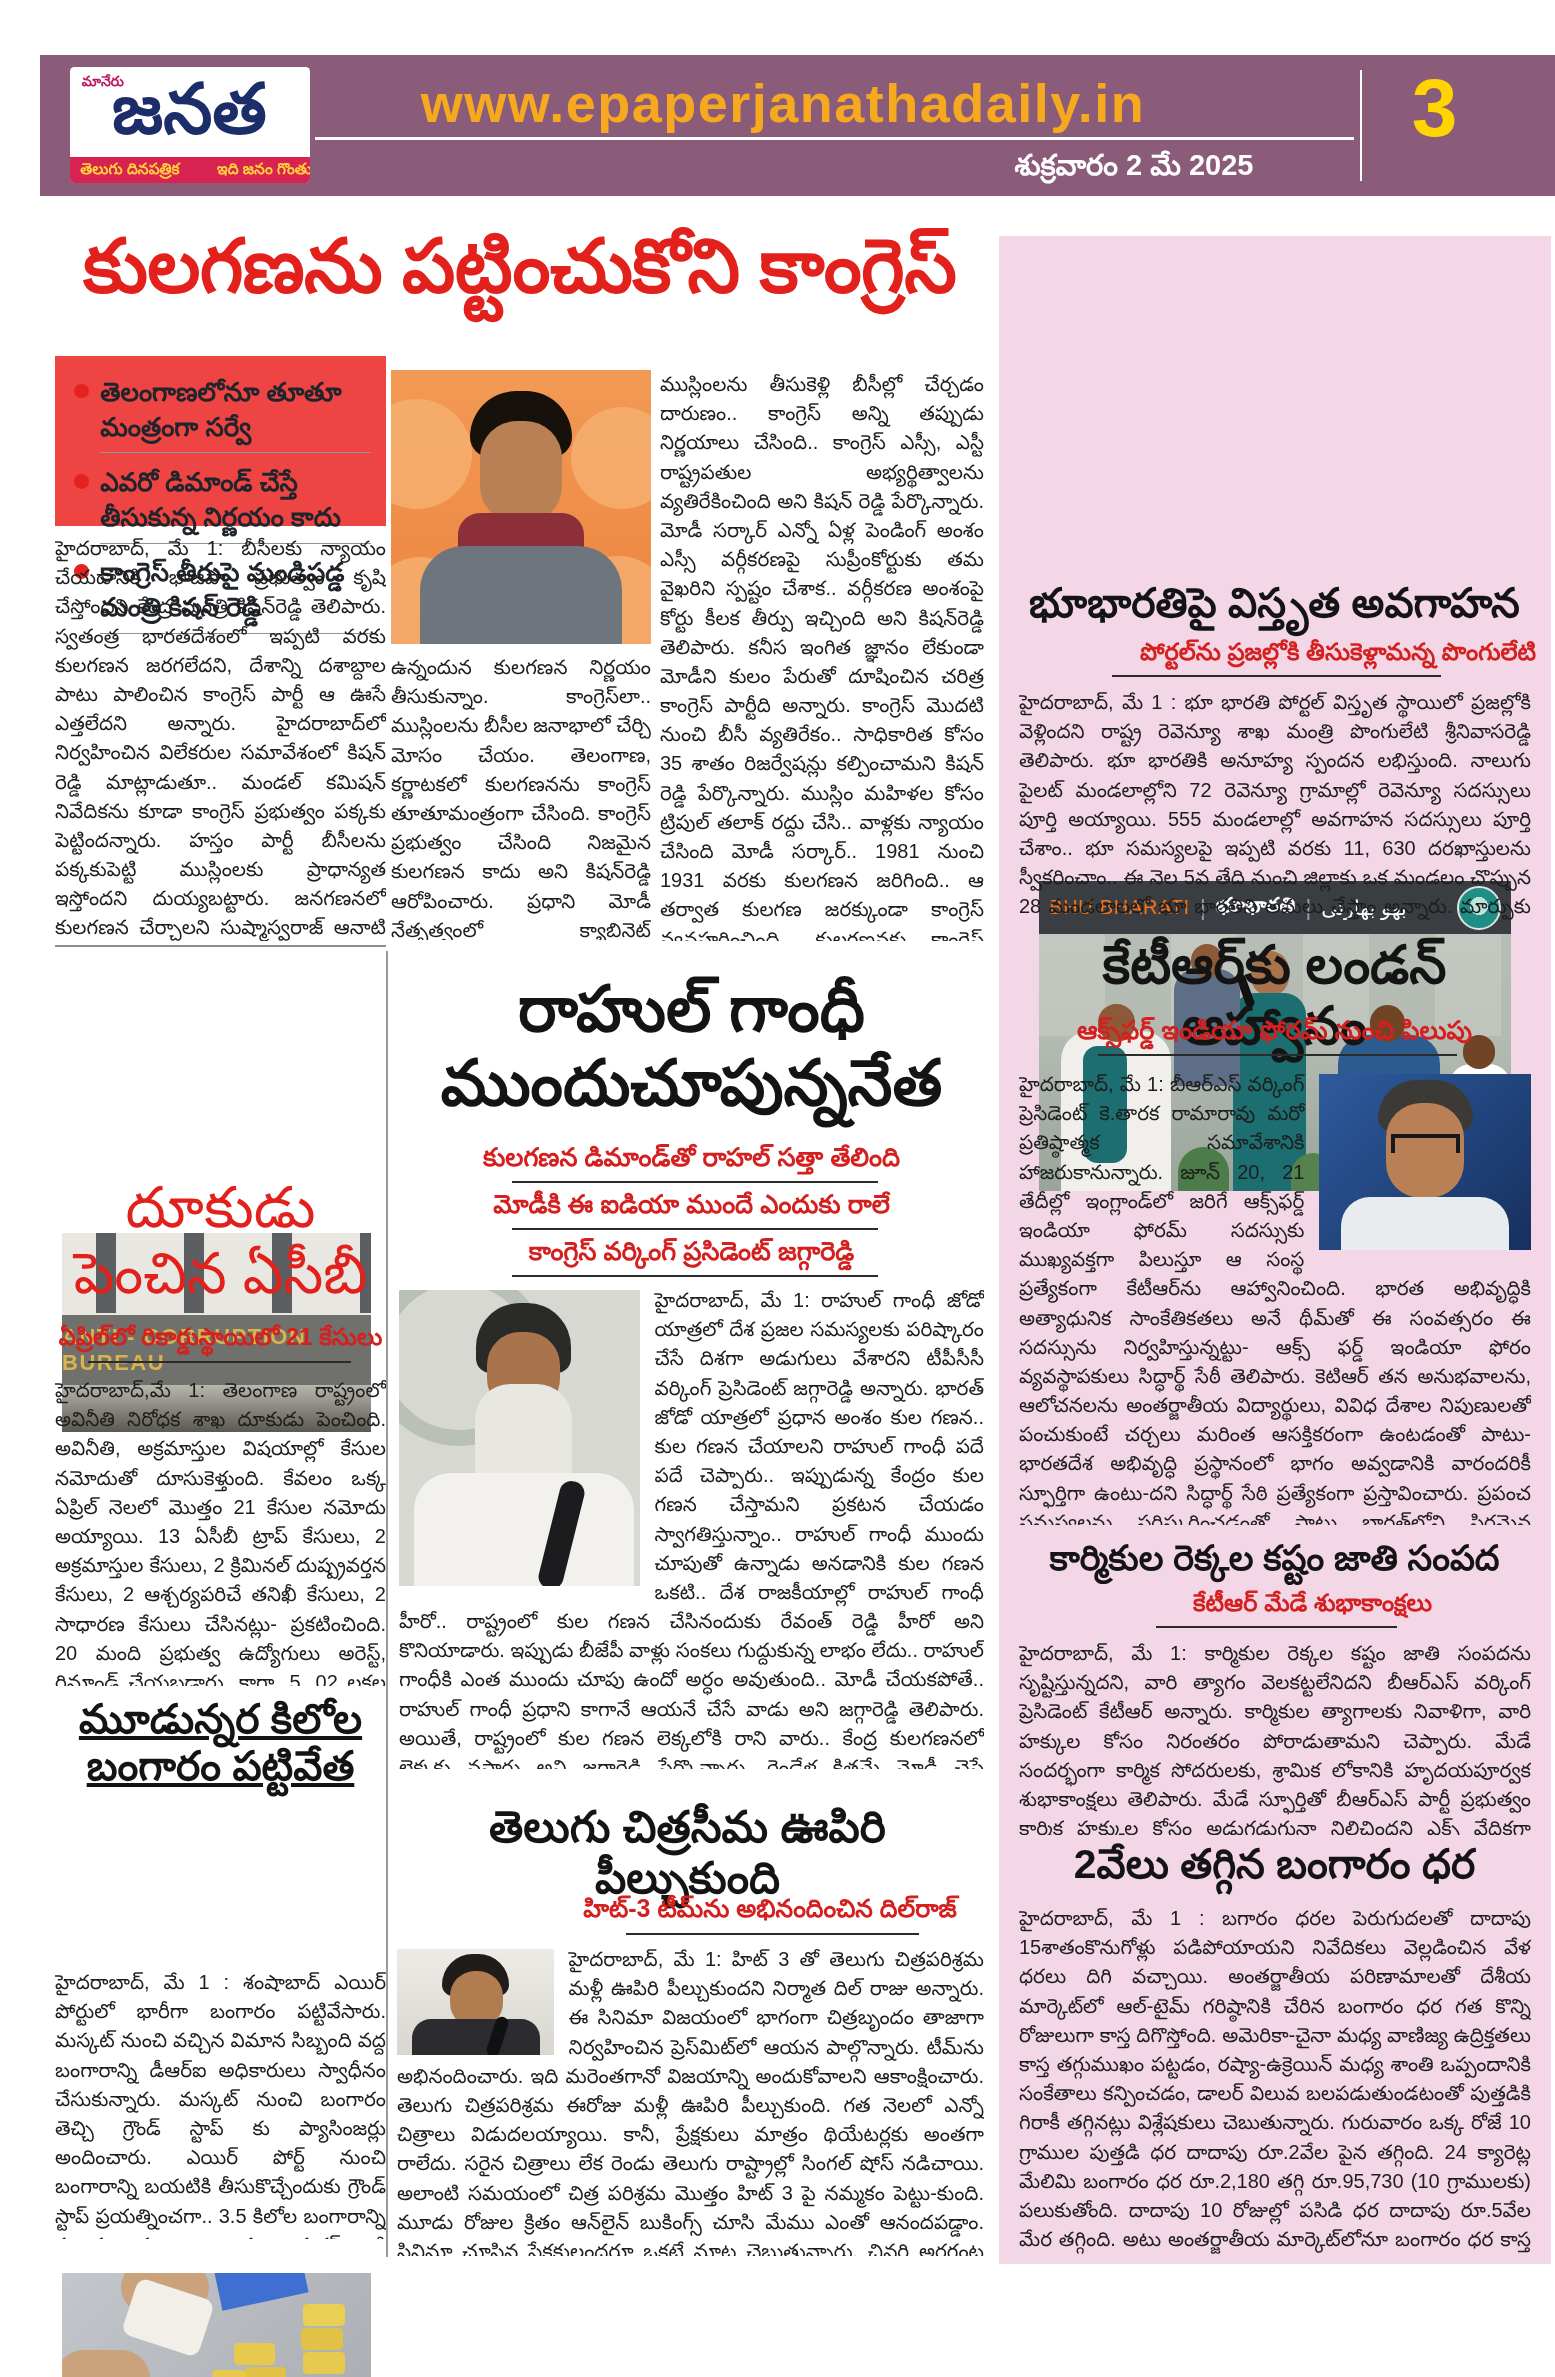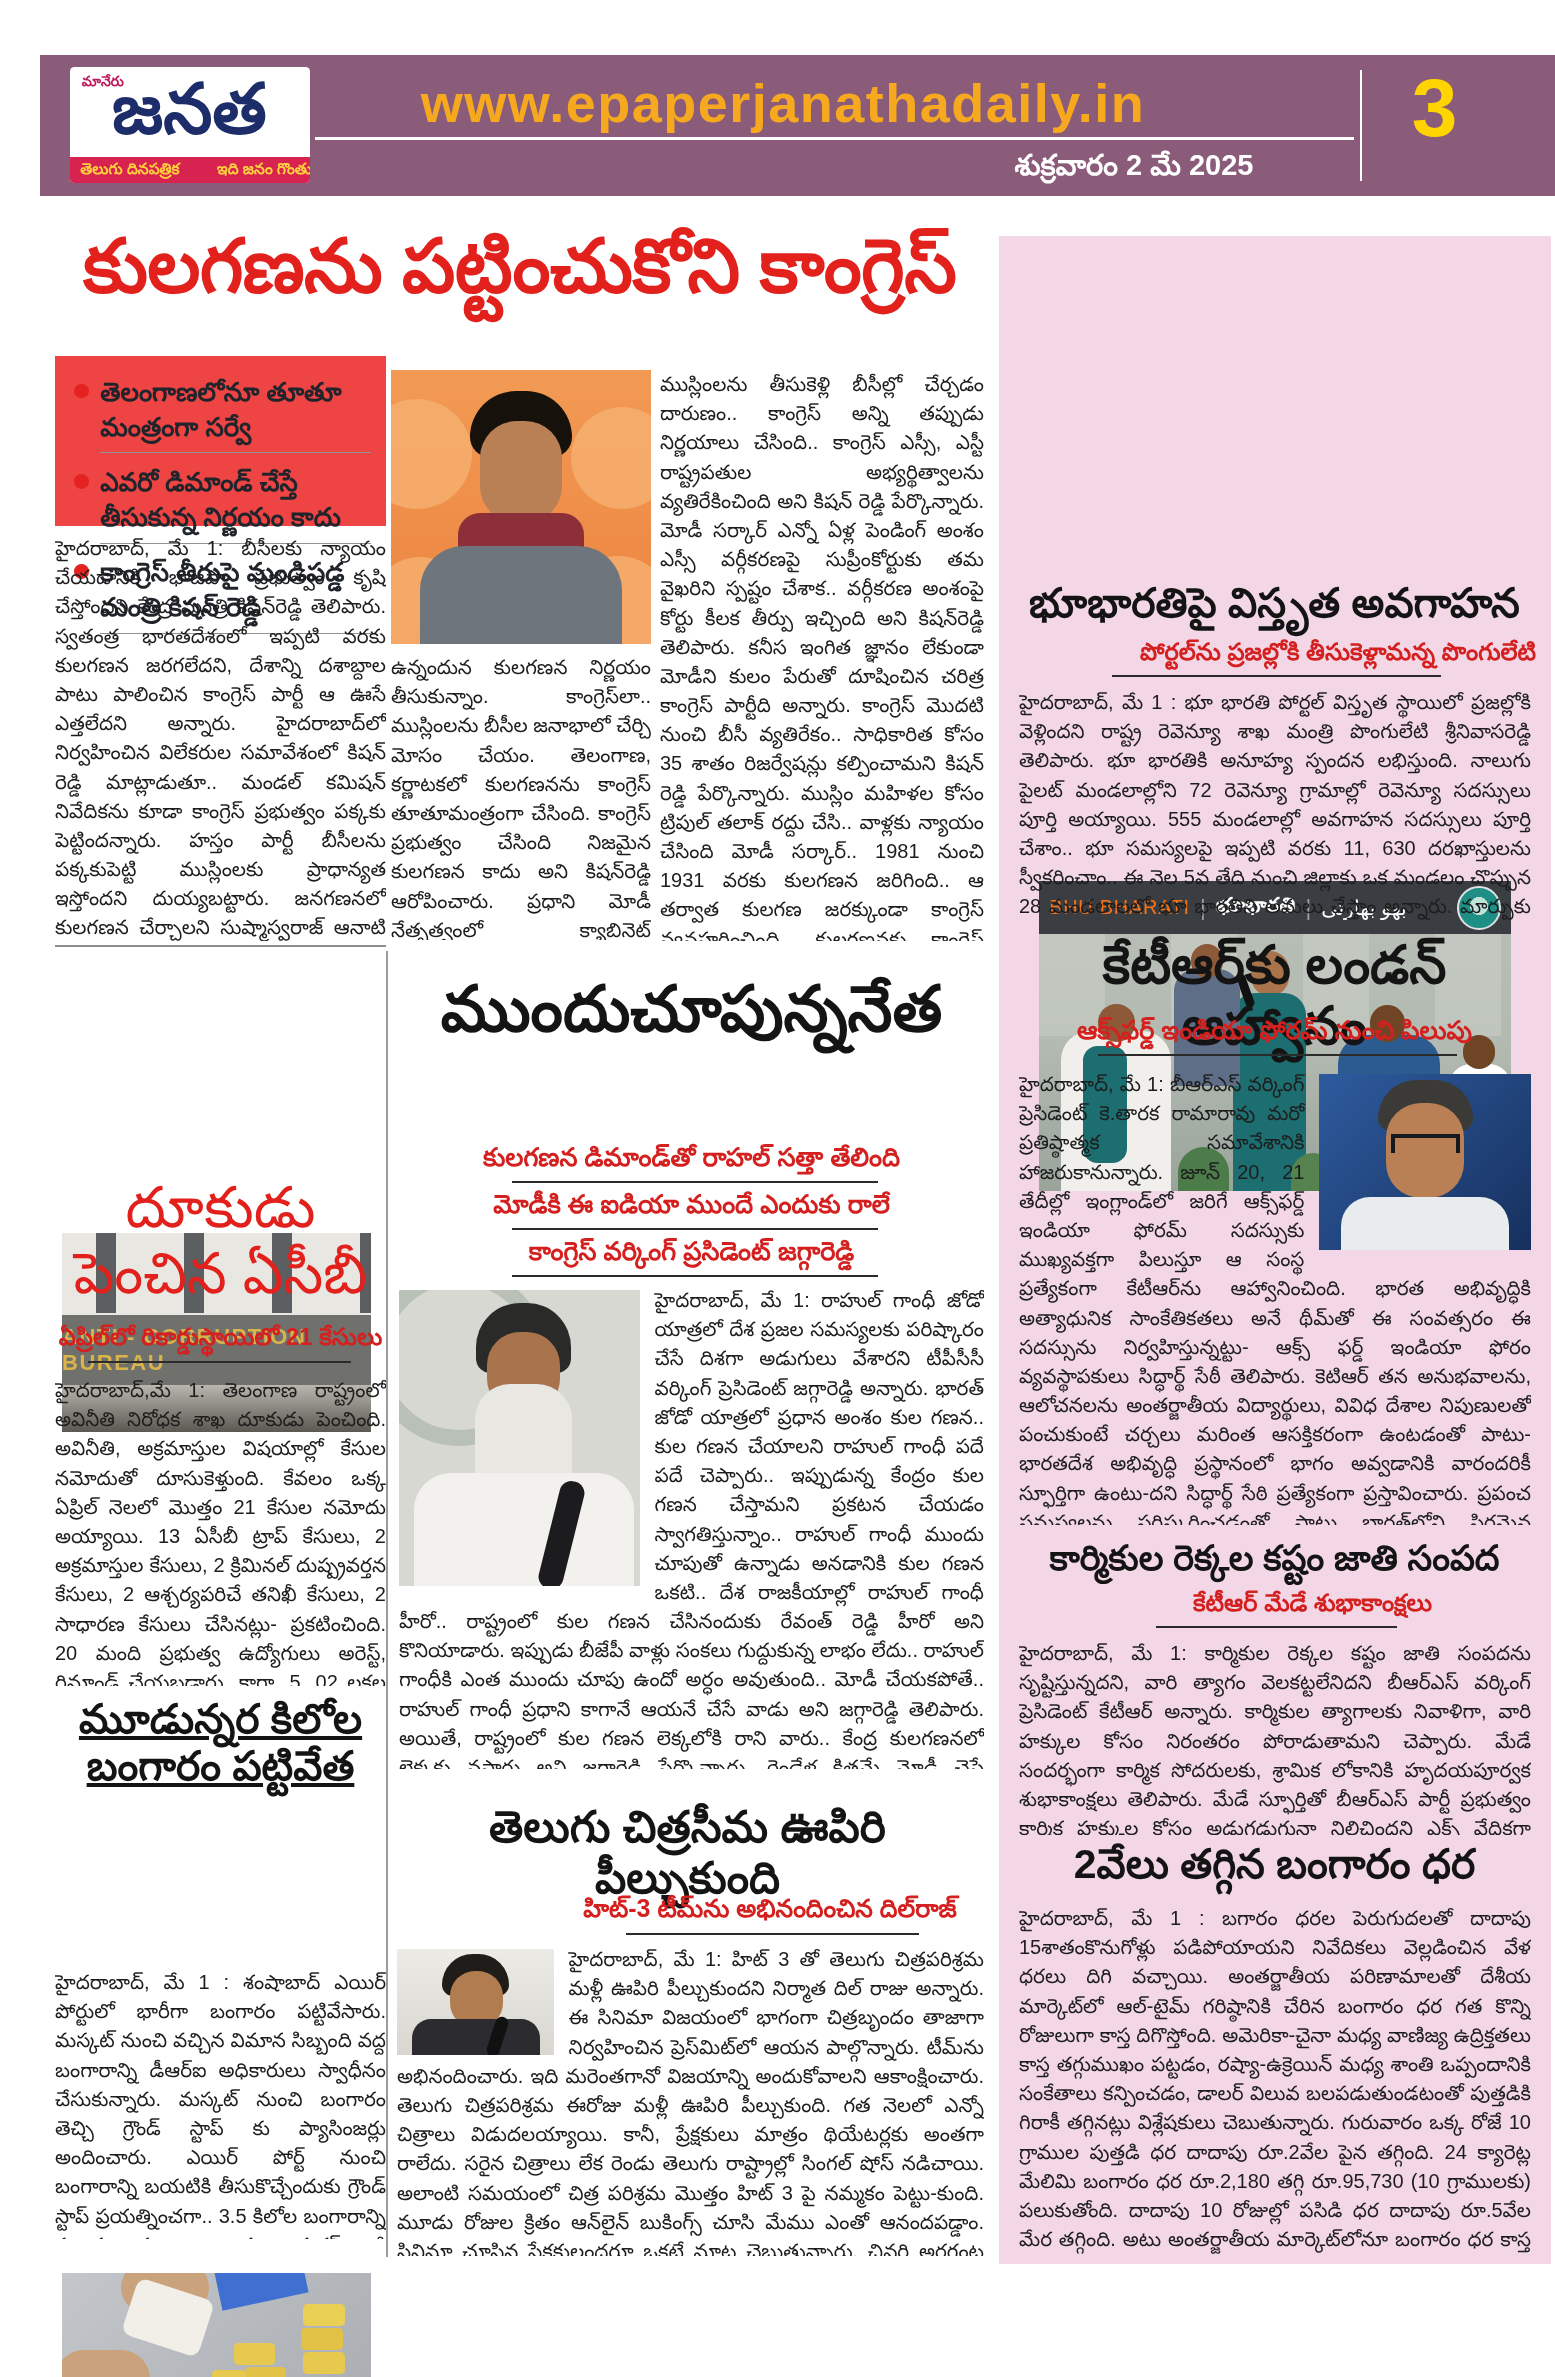--- a/index.html
+++ b/index.html
@@ -122,20 +122,21 @@
     <div class="abs" style="left:183px;top:94px;width:41px;height:22px;border-radius:4.4px;background:#e2c246;"></div>
     <div class="abs" style="left:150px;top:97px;width:34px;height:20.5px;border-radius:4.4px;background:#e6c94e;"></div>
     <div class="abs" style="left:241px;top:31px;width:42px;height:22px;border-radius:4.4px;background:#eacf55;"></div>
     <div class="abs" style="left:239px;top:55px;width:42px;height:22px;border-radius:4.4px;background:#e2c246;"></div>
     <div class="abs" style="left:241px;top:79px;width:42px;height:22px;border-radius:4.4px;background:#e6c94e;"></div>
 
   </div>
   <div class="abs bt" style="left:55px;top:1968px;width:331px;height:271px;">హైదరాబాద్, మే 1 : శంషాబాద్ ఎయిర్ పోర్టులో భారీగా బంగారం పట్టివేసారు. మస్కట్ నుంచి వచ్చిన విమాన సిబ్బంది వద్ద బంగారాన్ని డీఆర్ఐ అధికారులు స్వాధీనం చేసుకున్నారు. మస్కట్ నుంచి బంగారం తెచ్చి గ్రౌండ్ స్టాప్ కు ప్యాసింజర్లు అందించారు. ఎయిర్ పోర్ట్ నుంచి బంగారాన్ని బయటికి తీసుకొచ్చేందుకు గ్రౌండ్ స్టాప్ ప్రయత్నించగా.. 3.5 కిలోల బంగారాన్ని పట్టుకున్నారు. బంగారం స్మగ్లర్ కి సహకరించిన గ్రౌండ్ స్టాప్ ని డీఆర్ఐ అధికారులు పట్టు-కున్నారు. ఎయిర్ పోర్ట్ నుంచి పార్కింగ్ వరకు బంగారం తీసుకొచ్చి అప్పగిస్తుండగా పట్టు-కుని.. 3.5 కిలోల బంగారాన్ని సీజ్ చేశారు. పట్టుబడ్డ బంగారం విలువ దాదాపు 3 కోట్ల 45 లక్షల రూపాయలు ఉంటుందని అంచానా వేశారు.</div>
 
   <div class="abs blk-h" style="left:399px;top:973px;width:585px;font-size:64px;">
+    <div>రాహుల్ గాంధీ</div>
     <div>ముందుచూపున్ననేత</div>
   </div>
   <div class="abs red-sub" style="left:399px;top:1143px;width:585px;font-size:25.6px;">కులగణన డిమాండ్‌తో రాహల్ సత్తా తేలింది</div>
   <div class="abs subrule" style="left:512px;top:1181px;width:366px;"></div>
   <div class="abs red-sub" style="left:399px;top:1190px;width:585px;font-size:25.6px;">మోడీకి ఈ ఐడియా ముందే ఎందుకు రాలే</div>
   <div class="abs subrule" style="left:512px;top:1228px;width:366px;"></div>
   <div class="abs red-sub" style="left:399px;top:1237px;width:585px;font-size:25.6px;">కాంగ్రెస్ వర్కింగ్ ప్రసిడెంట్ జగ్గారెడ్డి</div>
   <div class="abs subrule" style="left:512px;top:1275px;width:366px;"></div>
 
   <div class="abs bt" style="left:399px;top:1286px;width:585px;height:483px;">

